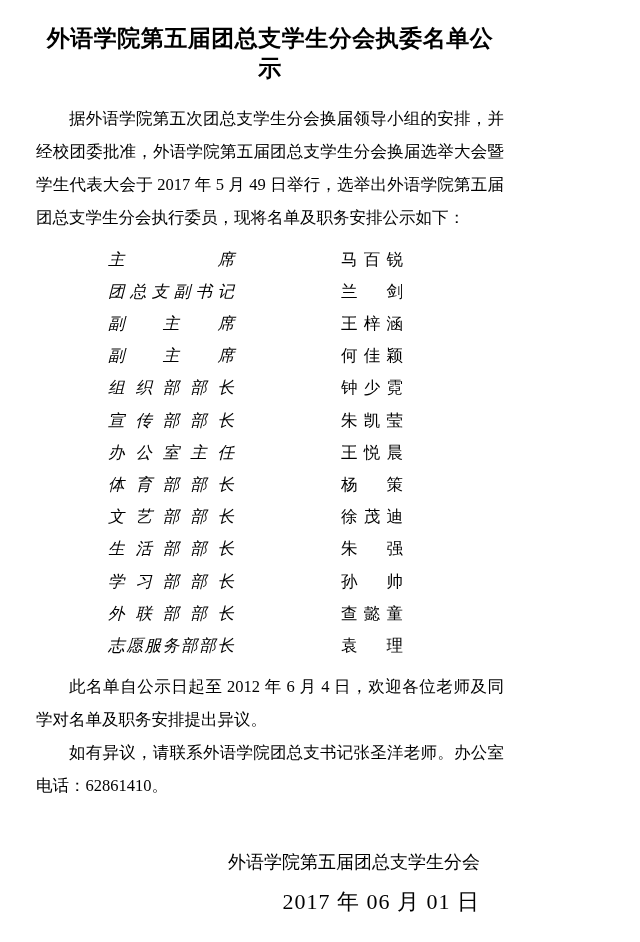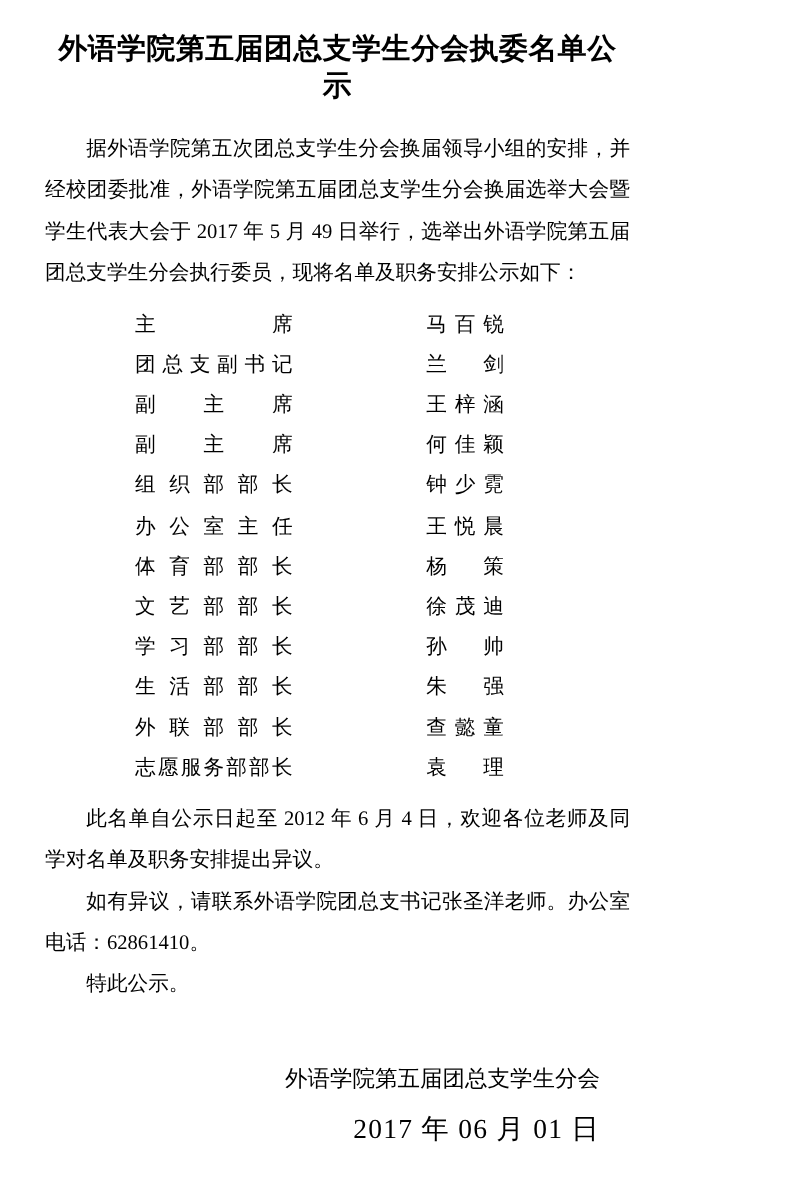--- a/index.html
+++ b/index.html
@@ -55,20 +55,21 @@
     font-size: 16.5px;
     line-height: 1.95;
     padding: 0;
     vertical-align: middle;
   }
   .roster td.post {
     width: 215px;
     padding-left: 72px;
     text-align: left;
     white-space: nowrap;
+    font-style: italic;
   }
   .post-inner {
     display: inline-block;
     width: 126px;
     text-align: justify;
     text-align-last: justify;
   }
   .roster td.name {
     text-align: left;
     padding-left: 18px;
@@ -125,53 +126,56 @@
         </tr>
         <tr>
           <td class="post"><span class="post-inner">副主席</span></td>
           <td class="name"><span class="name-inner">何佳颖</span></td>
         </tr>
         <tr>
           <td class="post"><span class="post-inner">组织部部长</span></td>
           <td class="name"><span class="name-inner">钟少霓</span></td>
         </tr>
         <tr>
+          <td class="post"><span class="post-inner">宣传部部长</span></td>
+          <td class="name"><span class="name-inner">朱凯莹</span></td>
+        </tr>
+        <tr>
           <td class="post"><span class="post-inner">办公室主任</span></td>
           <td class="name"><span class="name-inner">王悦晨</span></td>
         </tr>
         <tr>
           <td class="post"><span class="post-inner">体育部部长</span></td>
           <td class="name"><span class="name-inner">杨策</span></td>
         </tr>
         <tr>
           <td class="post"><span class="post-inner">文艺部部长</span></td>
           <td class="name"><span class="name-inner">徐茂迪</span></td>
         </tr>
         <tr>
+          <td class="post"><span class="post-inner">生活部部长</span></td>
+          <td class="name"><span class="name-inner">朱强</span></td>
+        </tr>
+        <tr>
           <td class="post"><span class="post-inner">学习部部长</span></td>
           <td class="name"><span class="name-inner">孙帅</span></td>
-        </tr>
-        <tr>
-          <td class="post"><span class="post-inner">生活部部长</span></td>
-          <td class="name"><span class="name-inner">朱强</span></td>
         </tr>
         <tr>
           <td class="post"><span class="post-inner">外联部部长</span></td>
           <td class="name"><span class="name-inner">查懿童</span></td>
         </tr>
         <tr>
           <td class="post"><span class="post-inner">志愿服务部部长</span></td>
           <td class="name"><span class="name-inner">袁理</span></td>
         </tr>
       </tbody>
     </table>
 
     <p class="para after-list">此名单自公示日起至 2012 年 6 月 4 日，欢迎各位老师及同学对名单及职务安排提出异议。</p>
     <p class="para">如有异议，请联系外语学院团总支书记张圣洋老师。办公室电话：62861410。</p>
-    <p class="para">特此公示。</p>
 
   </div>
 
   <div class="signature">
     <div class="sig-line">外语学院第五届团总支学生分会</div>
     <div class="sig-date">2017 年 06 月 01 日</div>
   </div>
 
 </div>
 

